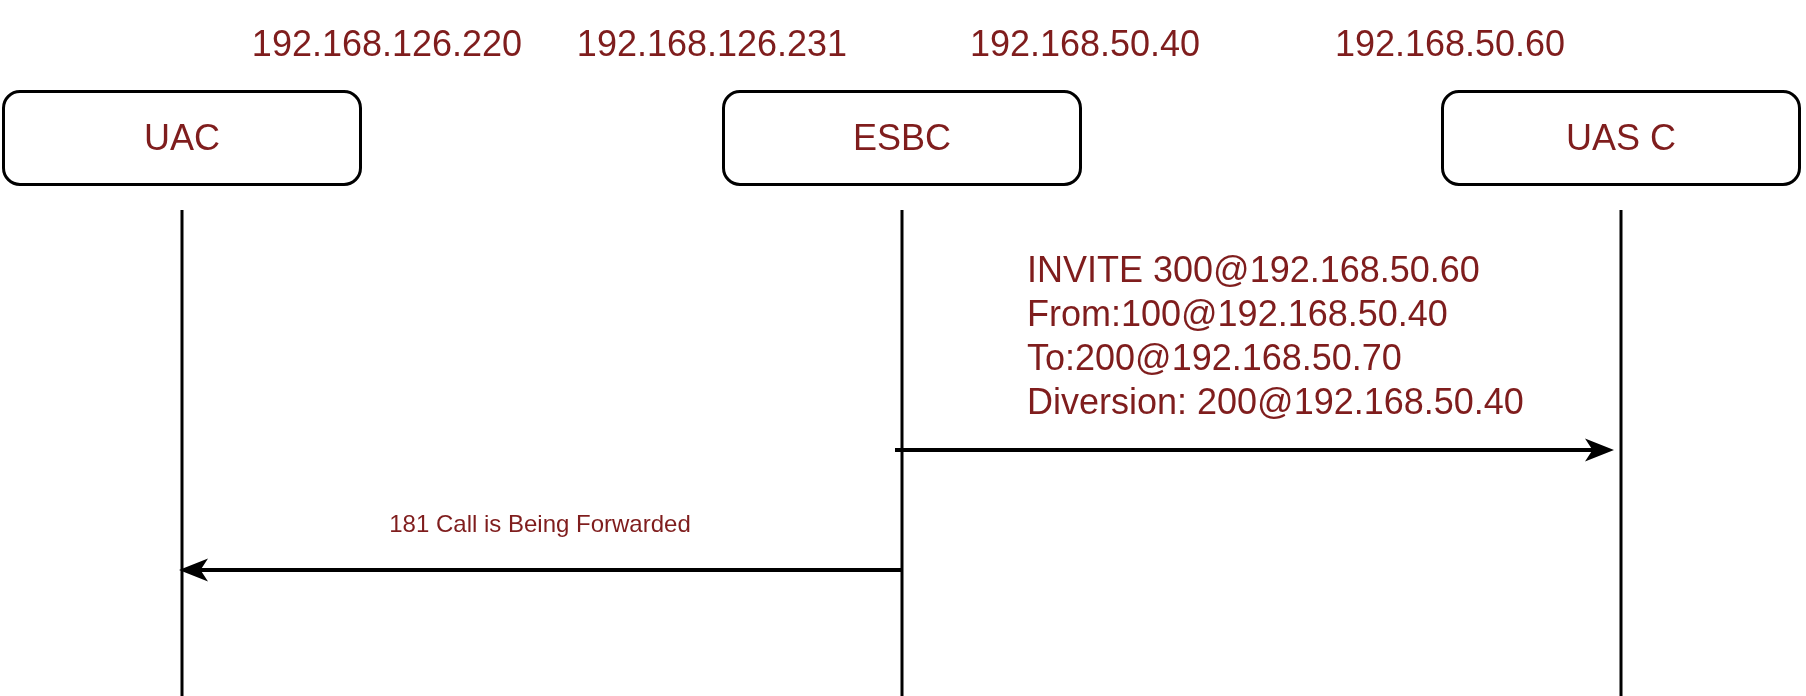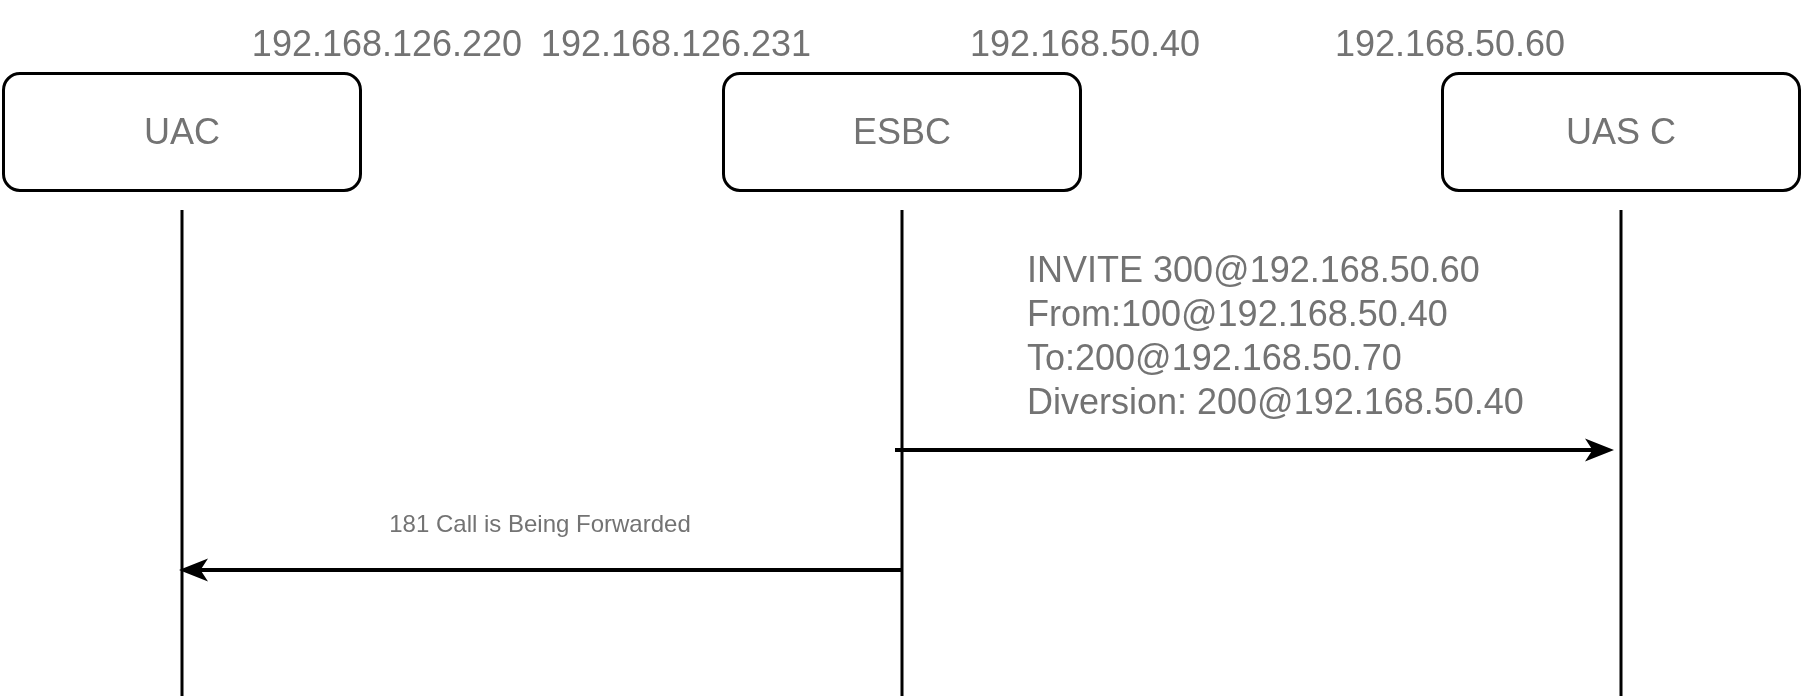--- a/index.html
+++ b/index.html
@@ -5,47 +5,47 @@
   html, body {
     margin: 0;
     padding: 0;
     background: #ffffff;
   }
   .canvas {
     position: relative;
     width: 1806px;
     height: 696px;
     background: #ffffff;
-    color: #737373;
+    color: #7f1d1d;
     font-family: "Liberation Sans", "DejaVu Sans", sans-serif;
     overflow: hidden;
   }
   .lines-layer {
     position: absolute;
     left: 0;
     top: 0;
     width: 1806px;
     height: 696px;
   }
   .ip-label {
     position: absolute;
     top: 24px;
     transform: translateX(-50%);
     font-size: 36px;
     line-height: 40px;
     white-space: nowrap;
   }
   .ip-1 { left: 387px; }
-  .ip-2 { left: 676px; }
+  .ip-2 { left: 712px; }
   .ip-3 { left: 1085px; }
   .ip-4 { left: 1450px; }
   .actor-box {
     position: absolute;
-    top: 72px;
-    height: 120px;
+    top: 90px;
+    height: 96px;
     width: 360px;
     box-sizing: border-box;
     border: 3px solid #000000;
     border-radius: 18px;
     background: #ffffff;
     display: flex;
     align-items: center;
     justify-content: center;
     font-size: 36px;
     white-space: nowrap;

